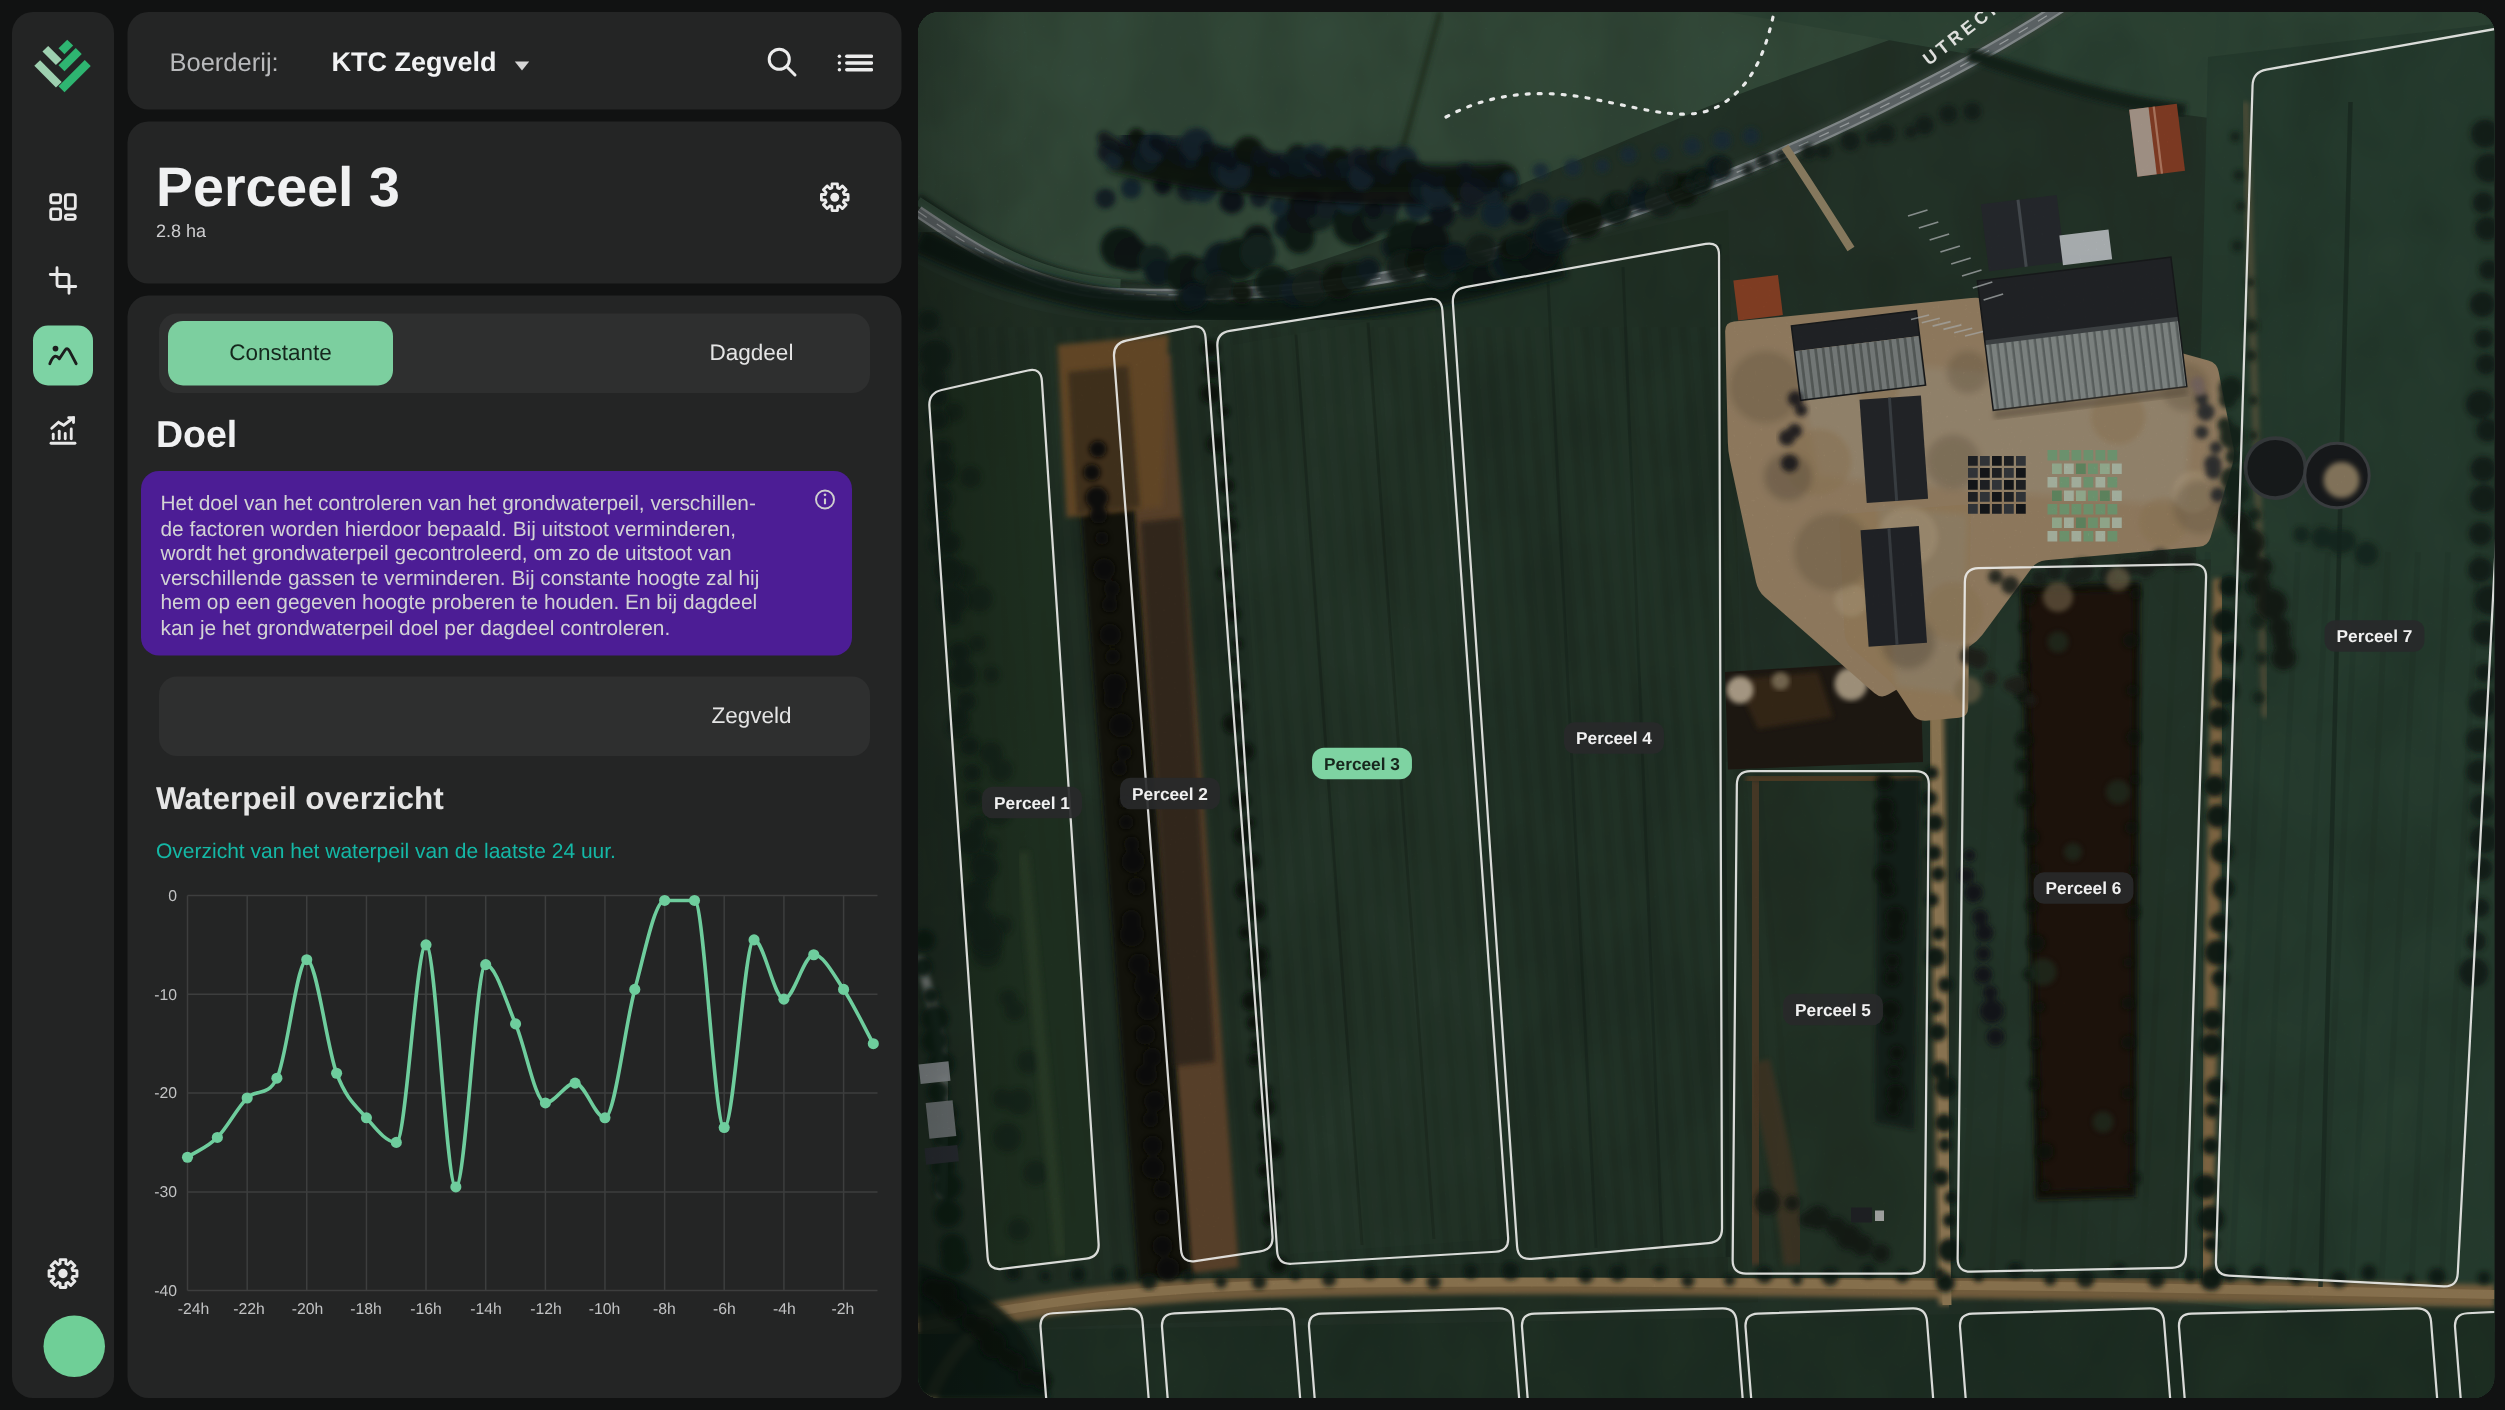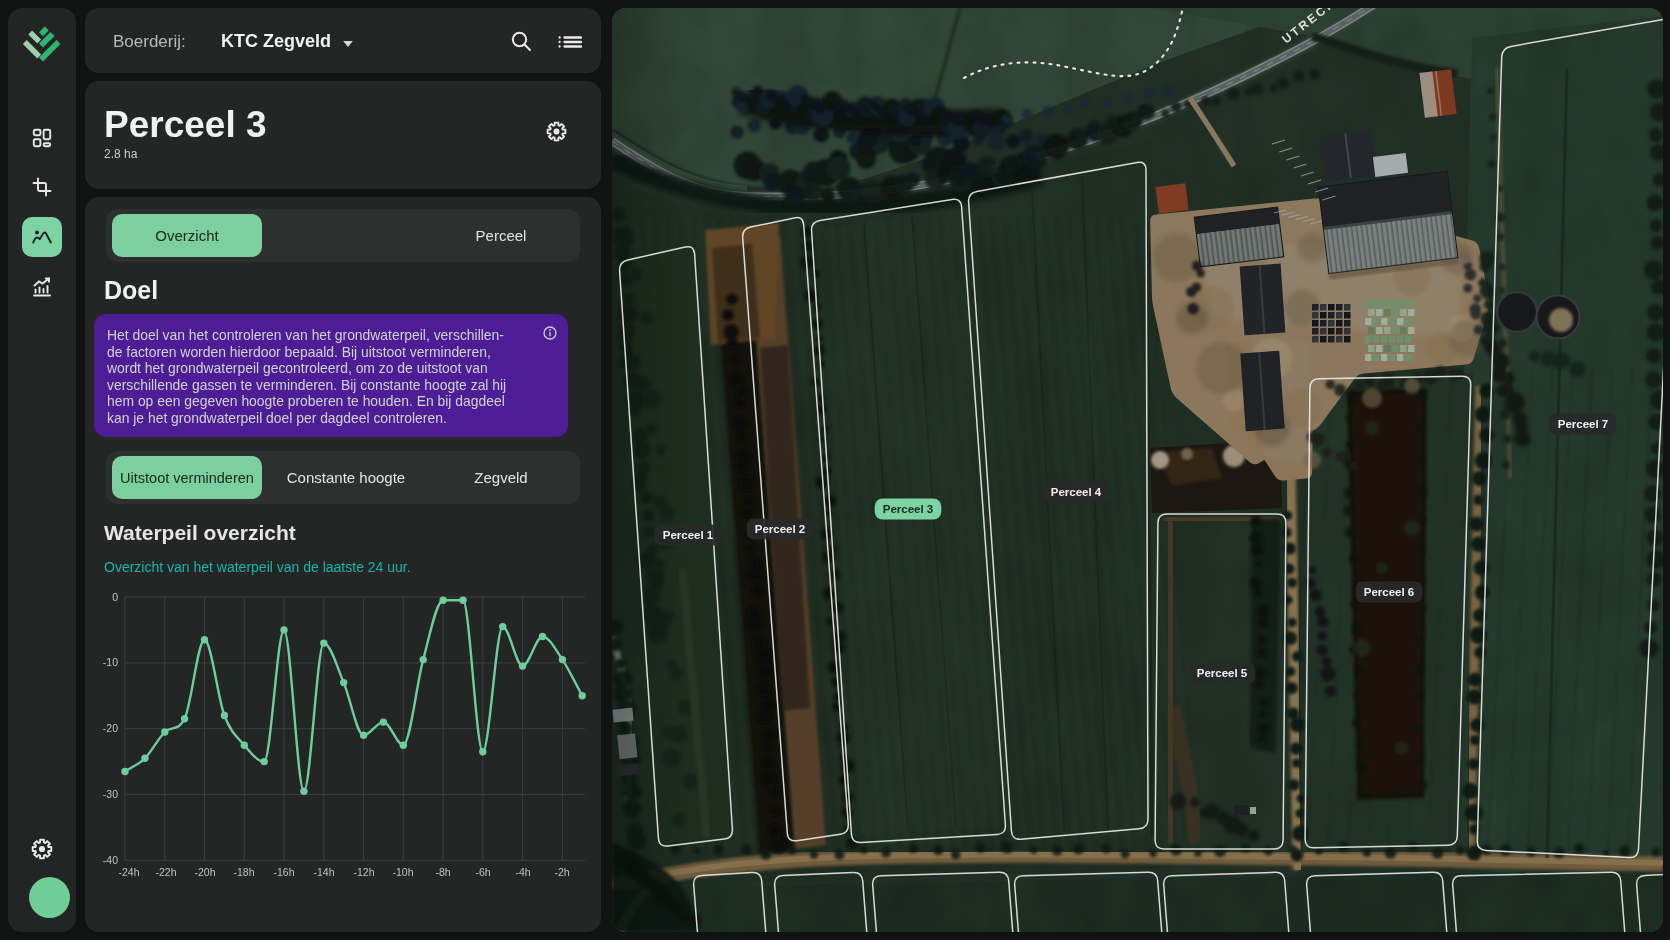--- a/index.html
+++ b/index.html
@@ -1142,35 +1142,33 @@
     <span class="abs" style="left:19px; top:23px; font-size:37px; font-weight:700; color:#f0f1f2;">Perceel 3</span>
     <span class="abs" style="left:19px; top:66px; font-size:12px; color:#cdcdcf;">2.8 ha</span>
     <svg class="abs" id="ic-gear2" style="left:460px; top:39px; width:23px; height:23px; color:#ececec;" viewBox="0 0 24 24">
         <path d="M10.07 2.70 L13.93 2.70 L13.90 5.47 L15.28 6.04 L17.22 4.06 L19.94 6.78 L17.96 8.72 L18.53 10.10 L21.30 10.07 L21.30 13.93 L18.53 13.90 L17.96 15.28 L19.94 17.22 L17.22 19.94 L15.28 17.96 L13.90 18.53 L13.93 21.30 L10.07 21.30 L10.10 18.53 L8.72 17.96 L6.78 19.94 L4.06 17.22 L6.04 15.28 L5.47 13.90 L2.70 13.93 L2.70 10.07 L5.47 10.10 L6.04 8.72 L4.06 6.78 L6.78 4.06 L8.72 6.04 L10.10 5.47 Z" fill="none" stroke="currentColor" stroke-width="1.9" stroke-linejoin="round"></path>
         <circle cx="12" cy="12" r="3.1" fill="currentColor"></circle>
       </svg>
   </div>
 
   <div class="card" id="card3">
     <div class="seg" style="top:12px;">
-      <div class="pill">Overzicht</div>
-      <div class="segtxt" style="left:320px; width:150px;">Perceel</div>
+      <div class="pill">Constante</div>
+      <div class="segtxt" style="left:320px; width:150px;">Dagdeel</div>
     </div>
     <span class="abs" style="left:19px; top:79px; font-size:25px; font-weight:700; color:#f0f1f2;">Doel</span>
     <div class="abs" style="left:9px; top:117px; width:474px; height:123px; background:#4c1d95; border-radius:12px;">
       <div class="abs" style="left:13px; top:13px; width:460px; font-size:13.9px; line-height:16.6px; white-space:nowrap; color:#d2d3d4;">Het doel van het controleren van het grondwaterpeil, verschillen-<br>de factoren worden hierdoor bepaald. Bij uitstoot verminderen,<br>wordt het grondwaterpeil gecontroleerd, om zo de uitstoot van<br>verschillende gassen te verminderen. Bij constante hoogte zal hij<br>hem op een gegeven hoogte proberen te houden. En bij dagdeel<br>kan je het grondwaterpeil doel per dagdeel controleren.</div>
       <svg class="abs" style="right:11px; top:12px;" width="14" height="14" viewBox="0 0 14 14">
           <circle cx="7" cy="7" r="6" fill="none" stroke="#cfcfcf" stroke-width="1.3"></circle>
           <line x1="7" y1="6.3" x2="7" y2="10.2" stroke="#cfcfcf" stroke-width="1.4"></line>
           <circle cx="7" cy="3.9" r="0.9" fill="#cfcfcf"></circle>
         </svg>
     </div>
     <div class="seg" style="top:254px;">
-      <div class="pill" style="font-size:14.5px;">Uitstoot verminderen</div>
-      <div class="segtxt" style="left:160px; width:160px;">Constante hoogte</div>
       <div class="segtxt" style="left:320px; width:150px;">Zegveld</div>
     </div>
     <span class="abs" style="left:19px; top:324px; font-size:21px; font-weight:700; color:#e5e5e5;">Waterpeil overzicht</span>
     <span class="abs" style="left:19px; top:362px; font-size:14px; color:#14b8a6;">Overzicht van het waterpeil van de laatste 24 uur.</span>
     <svg class="abs" id="chart" style="left:0px; top:388px;" width="512" height="295" viewBox="0 0 512 295">
       <g stroke="#3d3e3e" stroke-width="1">
         <line x1="40" y1="12" x2="40" y2="275.4"></line>
           <line x1="79.8" y1="12" x2="79.8" y2="275.4"></line>
           <line x1="119.5" y1="12" x2="119.5" y2="275.4"></line>
           <line x1="159.3" y1="12" x2="159.3" y2="275.4"></line>

